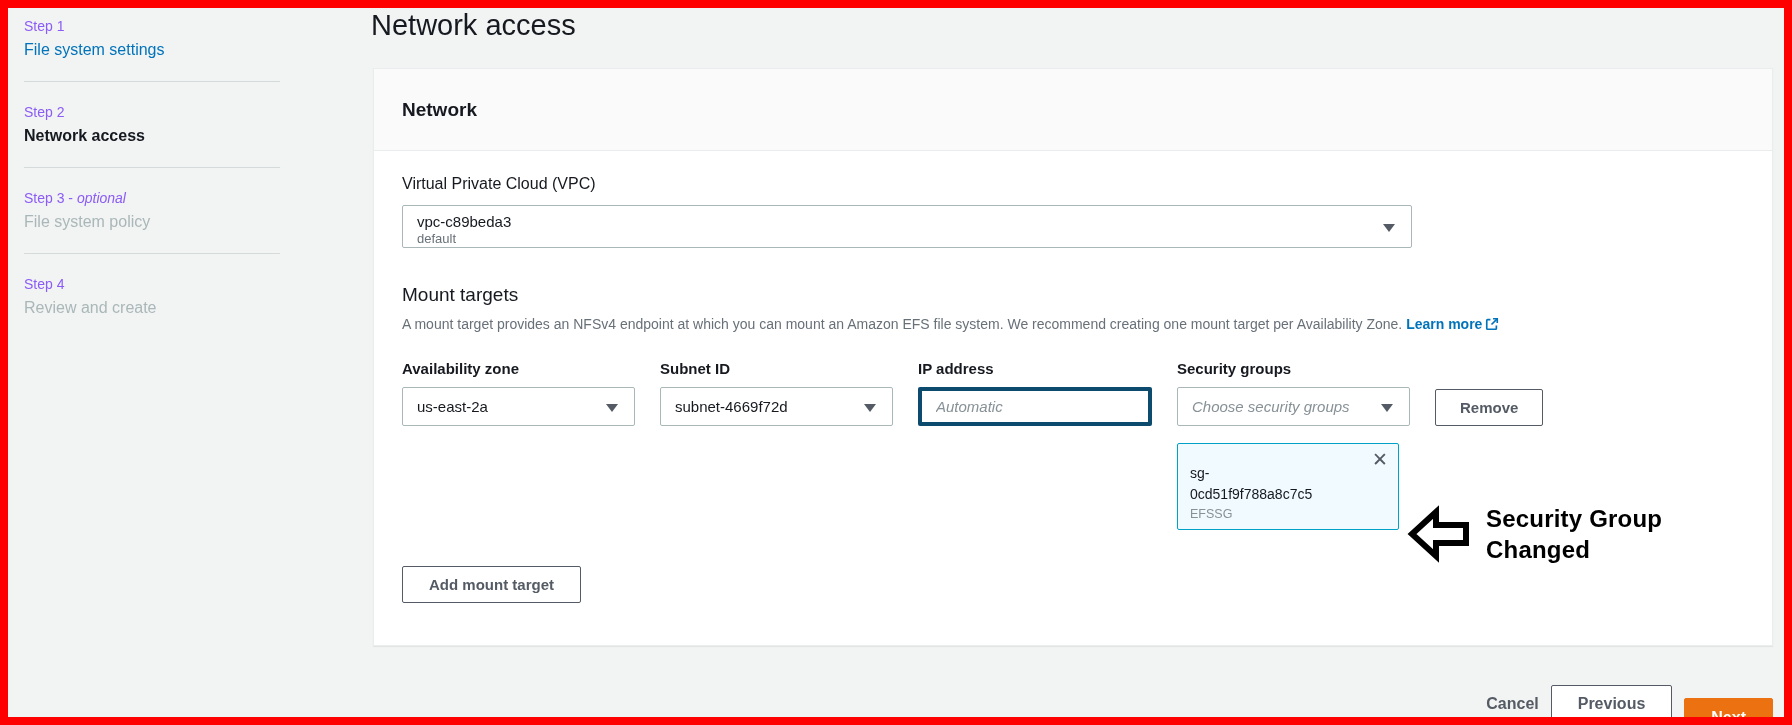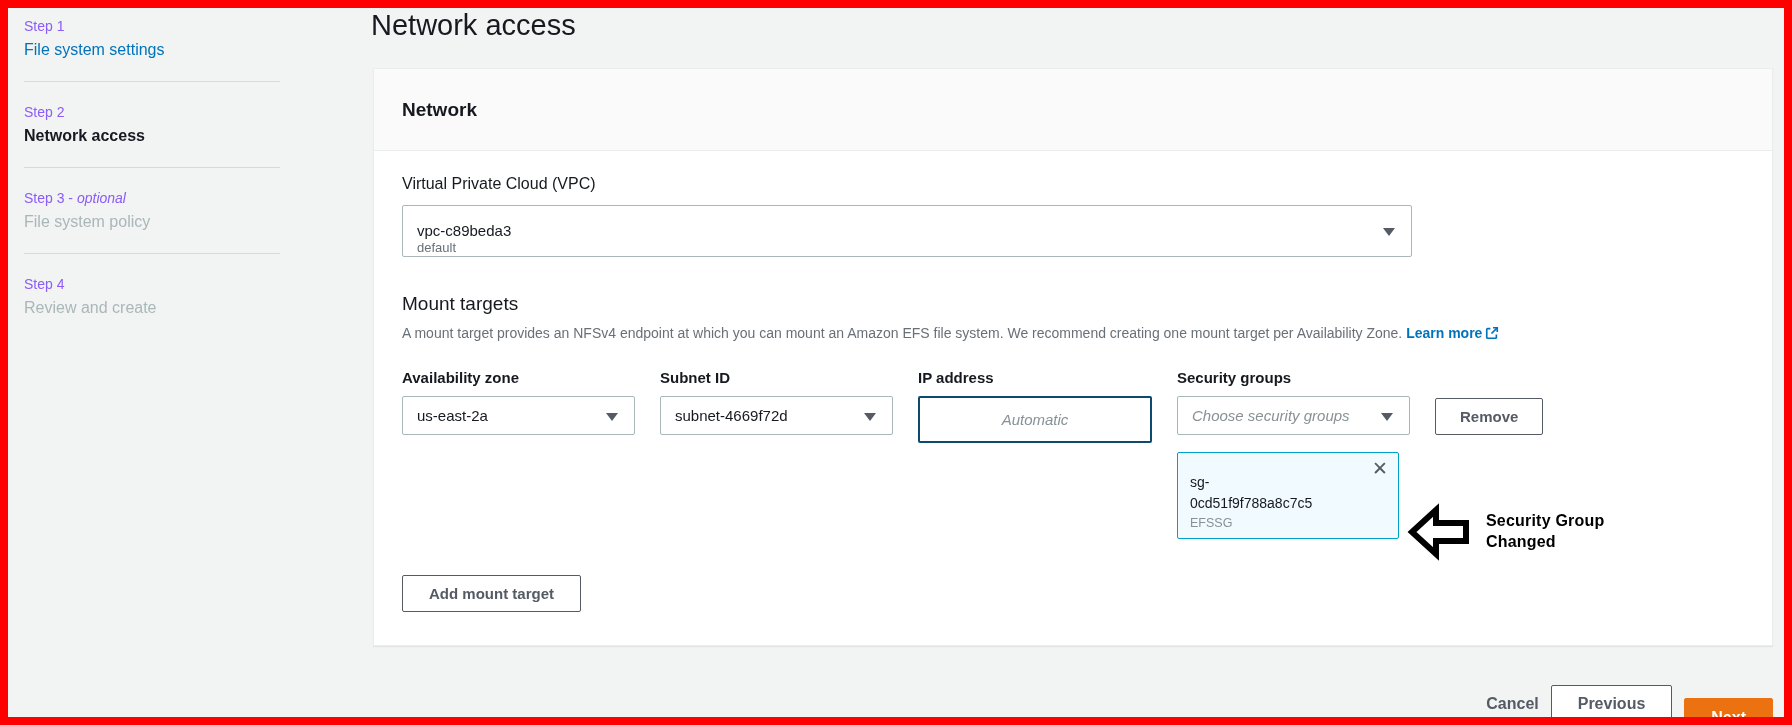--- a/index.html
+++ b/index.html
@@ -42,41 +42,41 @@
 
   .field-label { font-size:16px; color:#16191f; margin-top:2px; }
   .field-desc { font-size:14px; color:#687078; margin-top:6px; }
   .learn-more { color:#0073bb; font-weight:700; text-decoration:none; cursor:pointer; white-space:nowrap; }
   .ext-icon { vertical-align:-2px; margin-left:3px; }
 
   .select {
     border:1px solid #aab7b8; border-radius:2px; background:#fff;
     position:relative; cursor:pointer;
   }
-  .vpc-select { width:1010px; height:52px; margin-top:12px; padding:16px 14px; }
+  .vpc-select { width:1010px; height:43px; margin-top:12px; padding:7px 14px; }
   .vpc-main { font-size:15px; color:#16191f; }
   .vpc-sub { font-size:13px; color:#687078; margin-top:1px; }
   .caret {
     position:absolute; right:16px; top:50%; margin-top:-3px;
     width:0; height:0; border-left:6px solid transparent;
     border-right:6px solid transparent; border-top:8px solid #545b64;
   }
 
   .section-title { font-size:19px; color:#16191f; margin-top:36px; font-weight:400; }
   .mt-desc { margin-top:10px; }
 
   .mt-row { display:flex; margin-top:28px; }
   .mt-col { margin-right:25px; }
   .col-az, .col-subnet, .col-sg { width:233px; }
   .col-ip { width:234px; }
   .col-header { font-size:15px; font-weight:700; color:#16191f; margin-bottom:10px; }
   .control { height:39px; display:flex; align-items:center; padding:0 14px; font-size:15px; color:#16191f; }
   .text-input {
-    width:100%; height:47px; border:2px solid #0c4a6e; border-radius:2px;
-    padding:0 14px; font-size:15px; font-family:"Liberation Sans", sans-serif; color:#16191f;text-align:center;
+    width:100%; height:39px; border:4px solid #0c4a6e; border-radius:2px;
+    padding:0 14px; font-size:15px; font-family:"Liberation Sans", sans-serif; color:#16191f;
   }
   .text-input::placeholder { font-style:italic; color:#879196; }
   .placeholder-text { font-style:italic; color:#879196; padding-right:18px; white-space:nowrap; overflow:hidden; }
 
   .btn {
     display:inline-block; background:#fff; border:1px solid #545b64; border-radius:2px;
     color:#545b64; font-weight:700; font-size:15px; text-align:center;
     padding:9px 20px; cursor:pointer; font-family:"Liberation Sans", sans-serif;
   }
   .remove-btn { margin-top:29px; padding:9px 24px; }
@@ -94,21 +94,21 @@
     position:absolute; top:6px; right:10px; font-size:19px; color:#545b64;
     cursor:pointer; line-height:1; font-weight:400;
   }
 
   
   .annotation {
     position:absolute; left:1033px; top:352px;
     display:flex; align-items:center; gap:15px;
   }
   .annotation-text {
-    font-size:16px; font-weight:700; color:#000; line-height:1.3;
+    font-size:24px; font-weight:700; color:#000; line-height:1.3;
     letter-spacing:0.2px;
   }
 
   
   .footer {
     position:absolute; top:662px; left:365px; width:1400px;
     display:flex; justify-content:flex-end; align-items:center; gap:12px;
   }
   .cancel-link { font-size:16px; font-weight:700; color:#545b64; cursor:pointer; }
   .prev-btn { font-size:16px; padding:9px 26px; }

